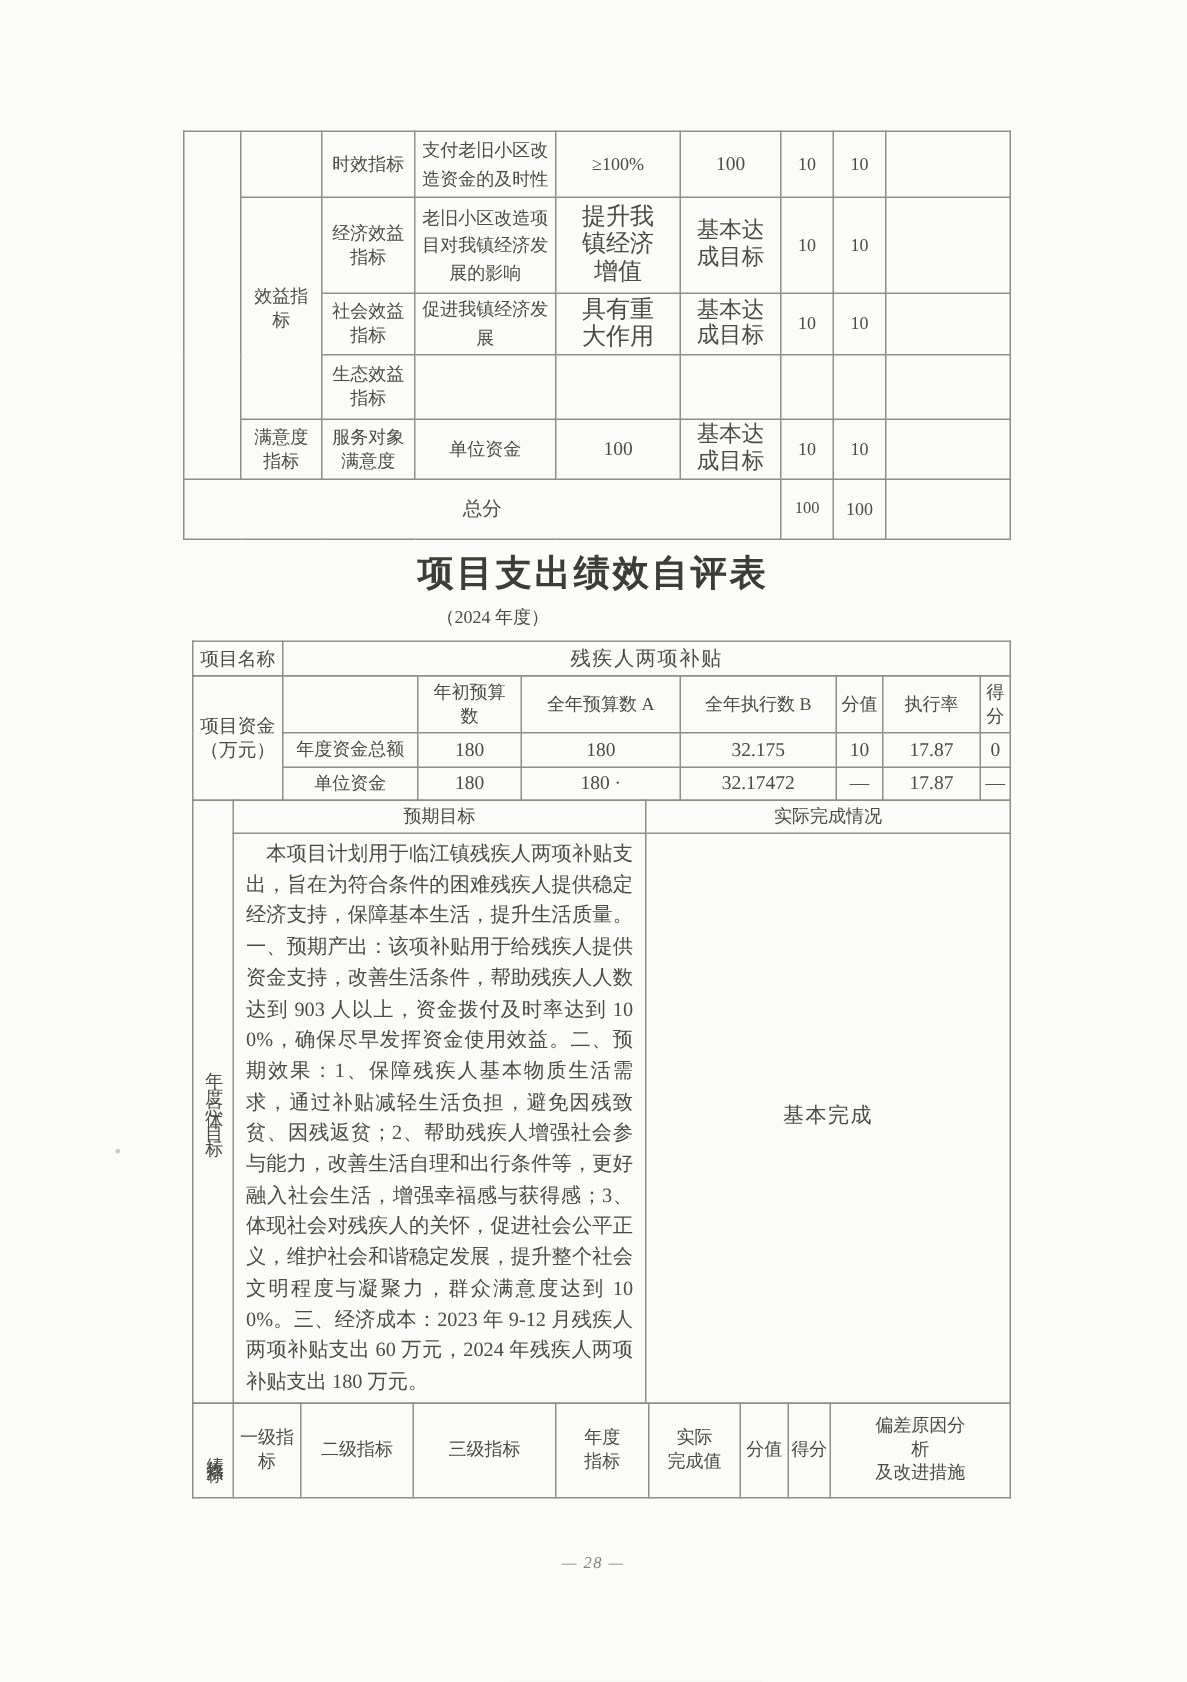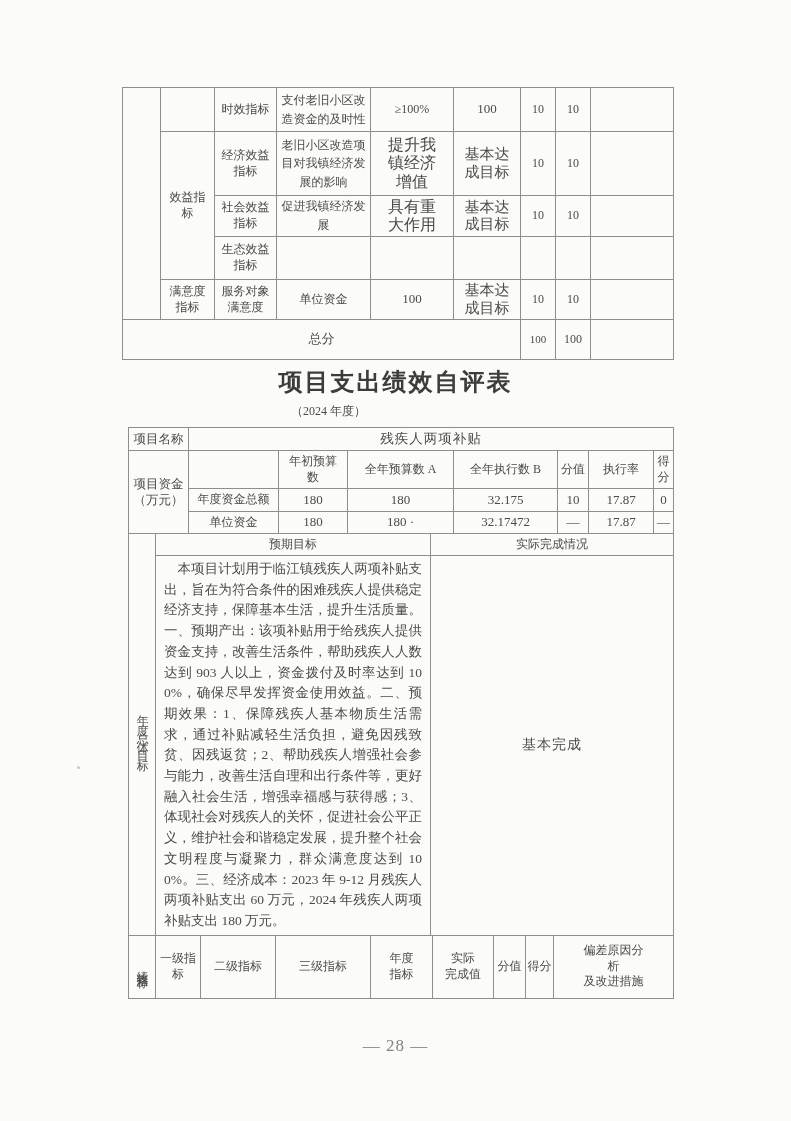--- a/index.html
+++ b/index.html
@@ -67,21 +67,21 @@
     text-align:justify;vertical-align:top;
     font-size:13.5px;line-height:20.7px;
     padding:3px 8px;text-indent:1em;
     word-break:break-all;
   }
   .done{font-size:14px;letter-spacing:1px;}
   .pre{white-space:pre-line;}
   
   .pageno{
     left:0;top:1036px;width:791px;text-align:center;
-    font-size:17px;color:#85857f;letter-spacing:1px;
+    font-size:11px;color:#85857f;letter-spacing:1px;font-style:italic;
   }
   
   .speck{left:77px;top:766px;width:3px;height:3px;background:#c9c9c4;border-radius:50%;}
 </style>
 </head>
 <body>
 
 <div class="page">
 
   <table class="abs t-cont">

